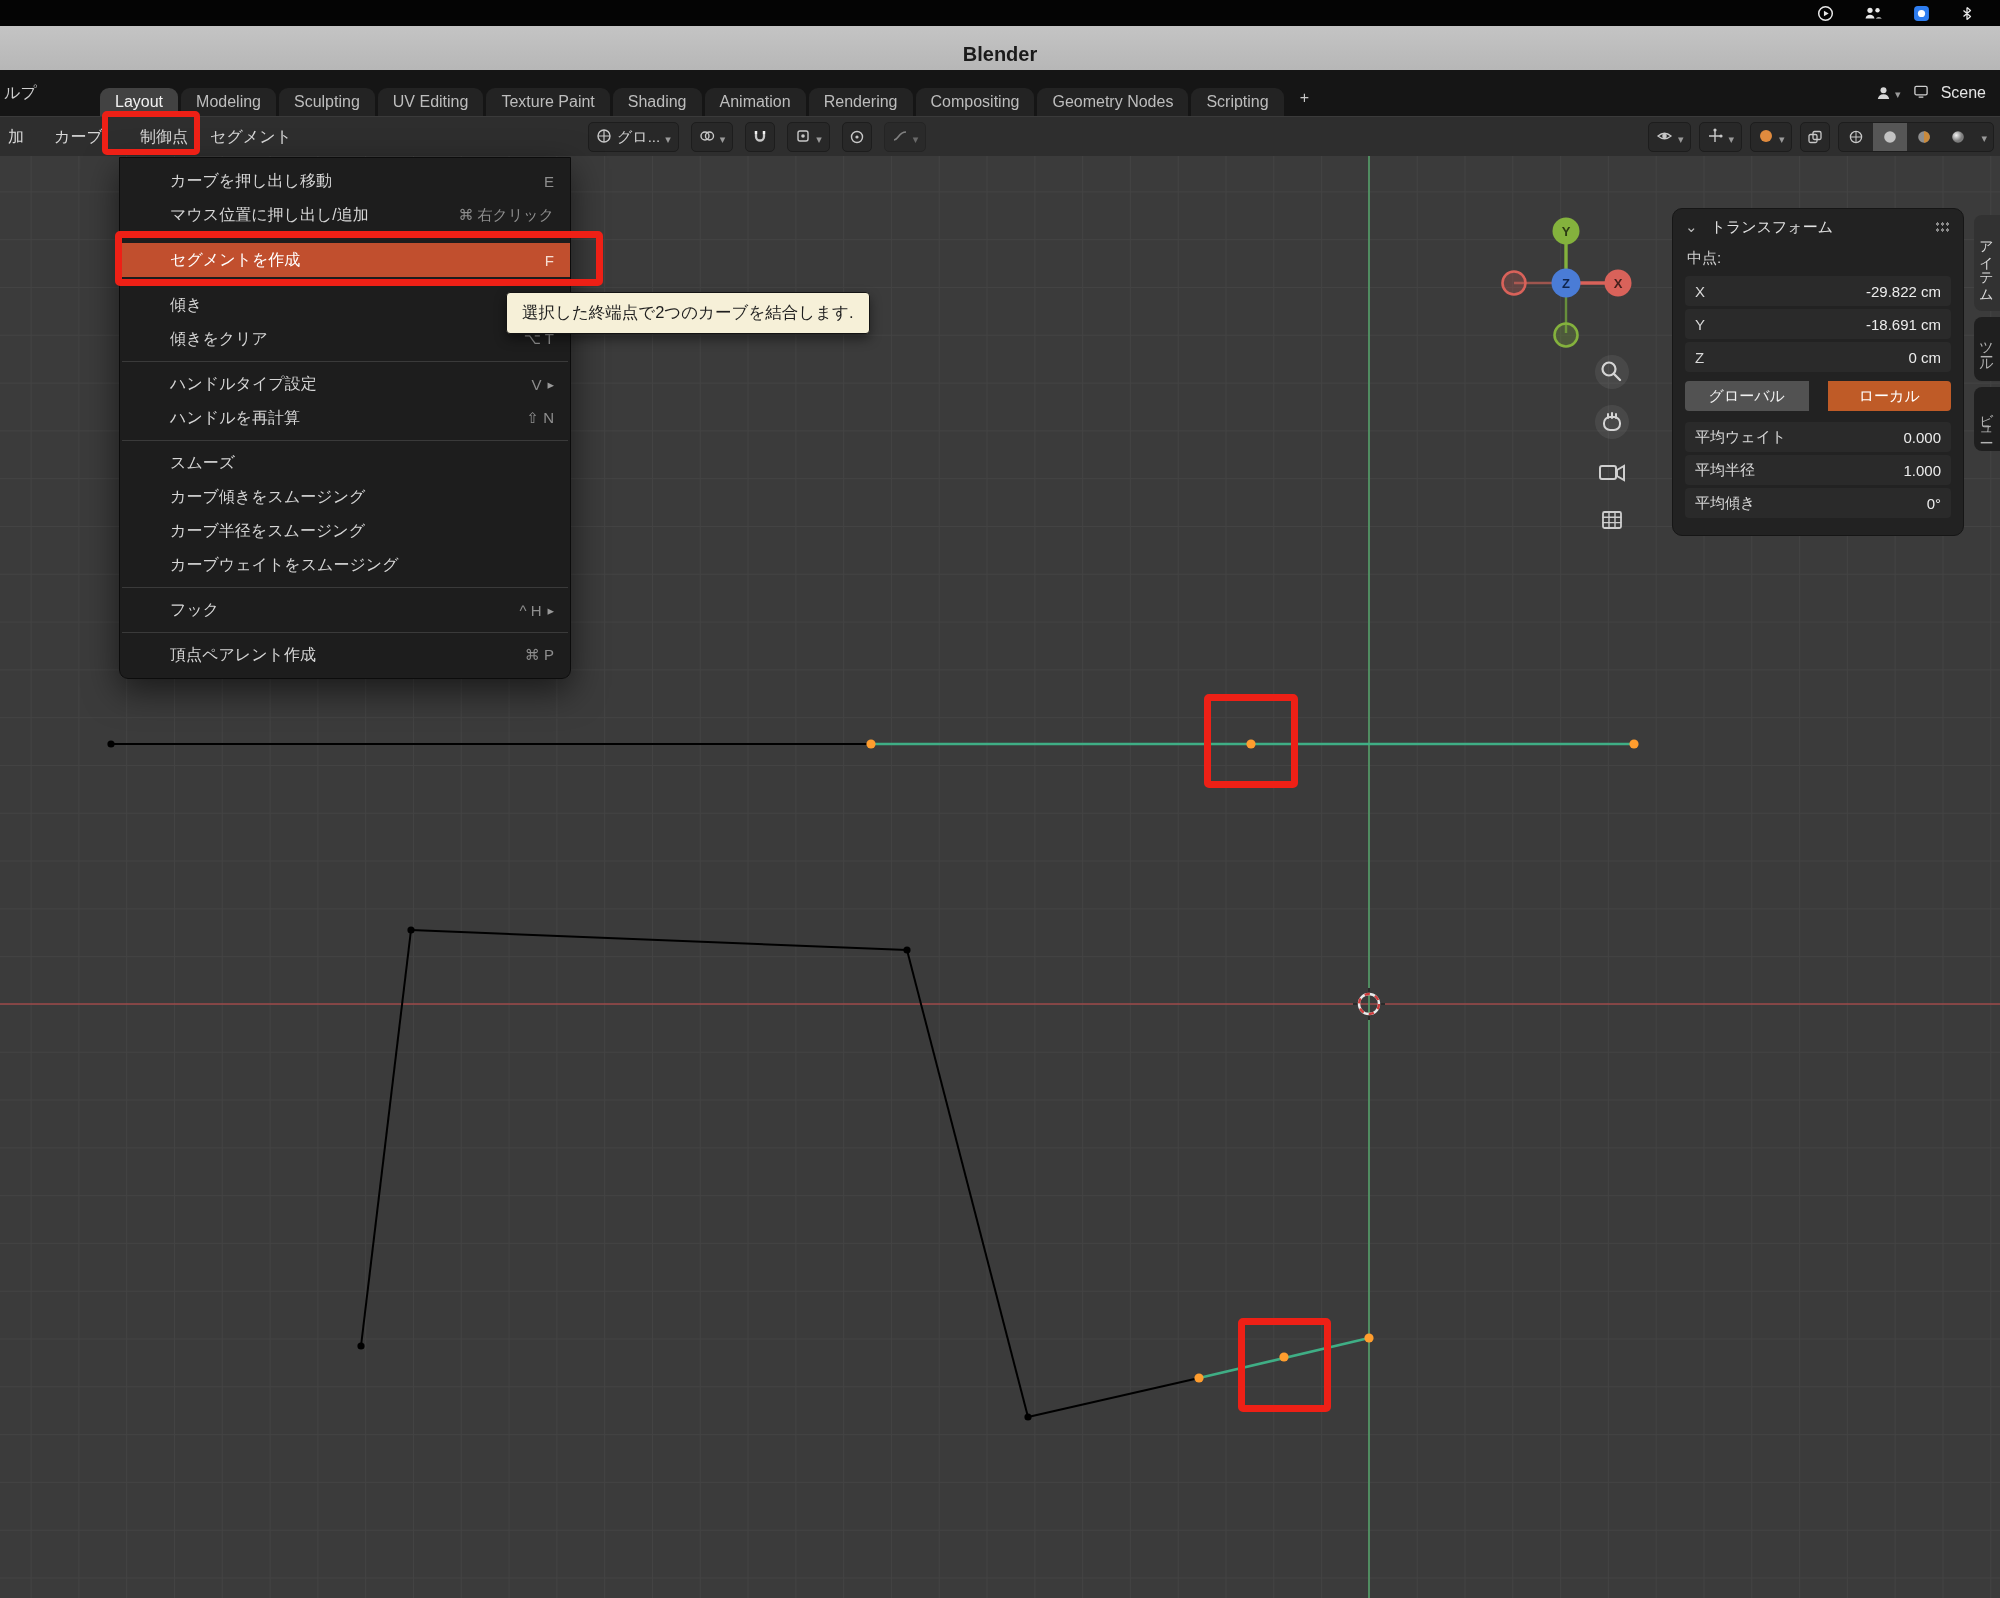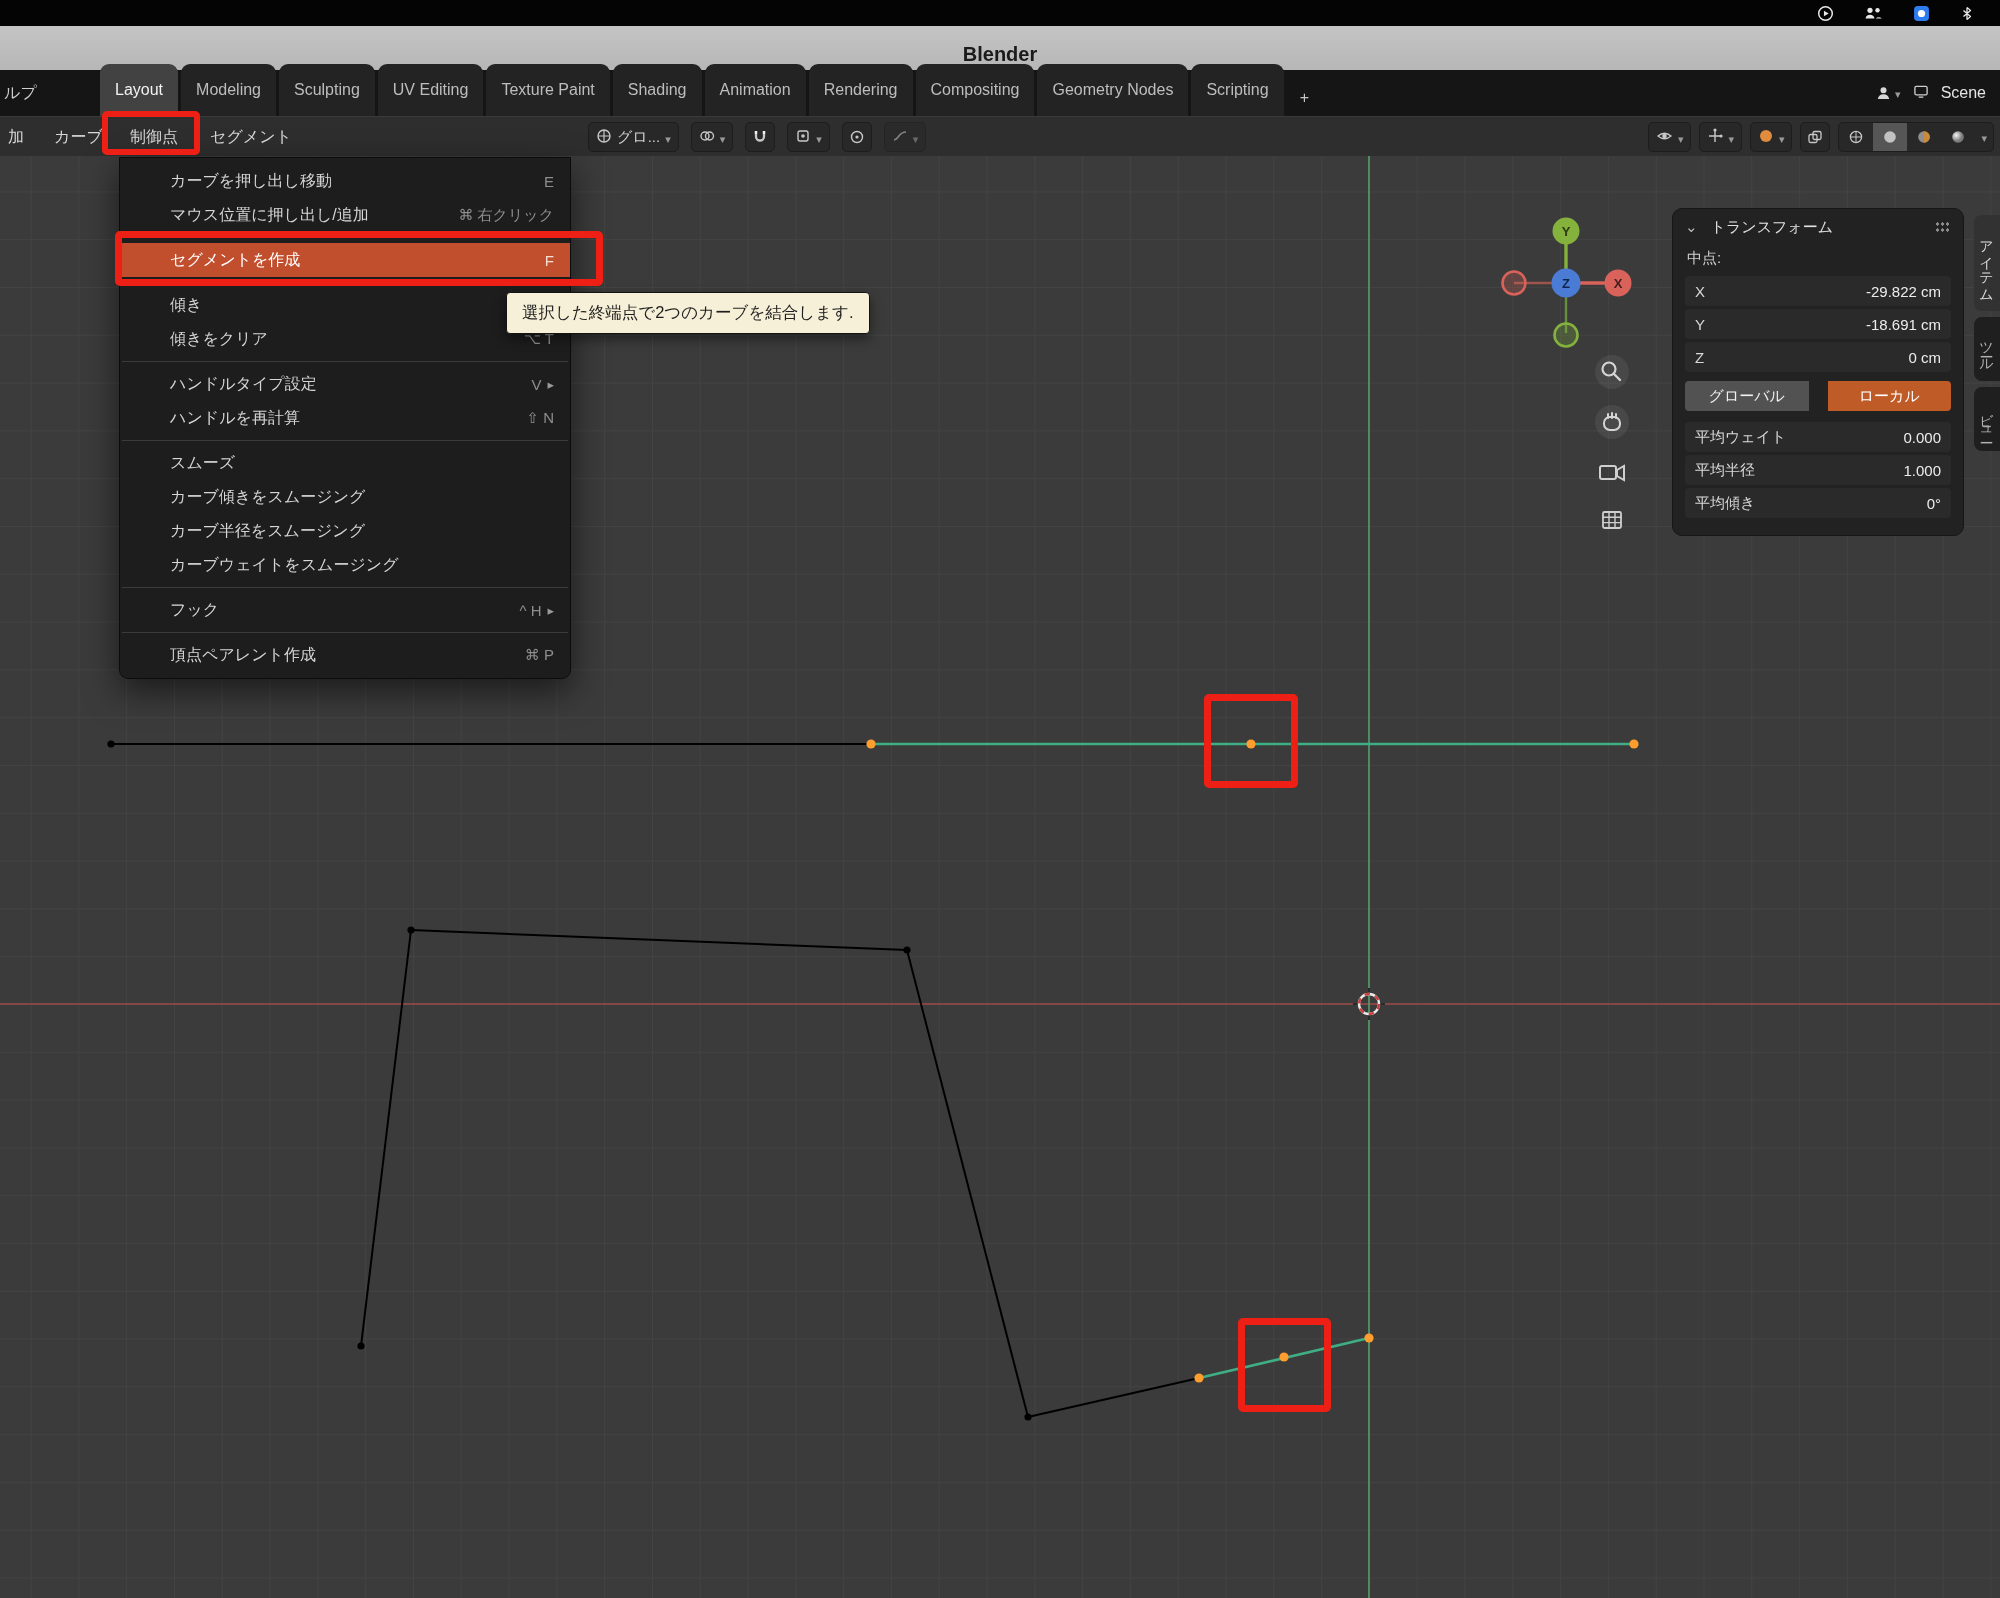--- a/index.html
+++ b/index.html
@@ -18,21 +18,21 @@
 
   
   .title-bar { position:absolute; top:26px; left:0; right:0; height:56px;
     background:linear-gradient(#c4c4c4,#b3b3b3); display:flex; align-items:center; justify-content:center;
     color:#1b1b1b; font-size:20px; font-weight:bold; z-index:2; }
 
   
   .tab-bar { position:absolute; top:70px; left:0; right:0; height:46px; background:#151515; z-index:2; font-size:16px; }
   .menu-partial { position:absolute; left:4px; top:13px; color:#cfcfcf; }
   .tabs { position:absolute; left:100px; bottom:0; display:flex; gap:3px; align-items:flex-end; }
-  .tab { height:52px; display:flex; align-items:center; padding:0 15px; background:#232323;
+  .tab { height:28px; display:flex; align-items:center; padding:0 15px; background:#232323;
     border-radius:9px 9px 0 0; color:#bdbdbd; white-space:nowrap;margin-top:22px; }
   .tab.active { background:#424242; color:#f2f2f2; }
   .tab-add { height:36px; display:flex; align-items:center; padding:0 13px; color:#c6c6c6; }
   .tab-bar-right { position:absolute; right:14px; top:0; height:100%; display:flex; align-items:center; gap:12px; }
   .caret { display:inline-block; }
   .caret::after { content:"▾"; font-size:11px; color:#9a9a9a; }
 
   
   .vp-header { position:absolute; top:116px; left:0; right:0; height:40px; background:#2e2e2e;
     border-top:1px solid #3a3a3a; z-index:2; font-size:16px; }
@@ -193,21 +193,21 @@
           <path d="M5.5 14 h5" stroke="#cfcfcf" stroke-width="1.4"></path>
         </svg>
     </span>
     <span style="color:#e4e4e4;">Scene</span>
   </div>
 </div>
 
 <div class="vp-header">
   <span class="hdr-menu" style="left:2px;">加</span>
   <span class="hdr-menu" style="left:48px;">カーブ</span>
-  <span class="hdr-menu" style="left:124px;">制御点</span>
+  <span class="hdr-menu" style="left:134px;">制御点</span>
   <span class="hdr-menu" style="left:204px;">セグメント</span>
 
   <div class="hdr-center">
     <div class="hdr-btn">
       <span>
         <svg width="16" height="16" viewBox="0 0 16 16">
             <circle cx="8" cy="8" r="6" stroke="#c8c8c8" stroke-width="1.4" fill="none"></circle>
             <path d="M2 8 h12 M8 2 v12" stroke="#c8c8c8" stroke-width="1.2"></path>
           </svg>
       </span>

